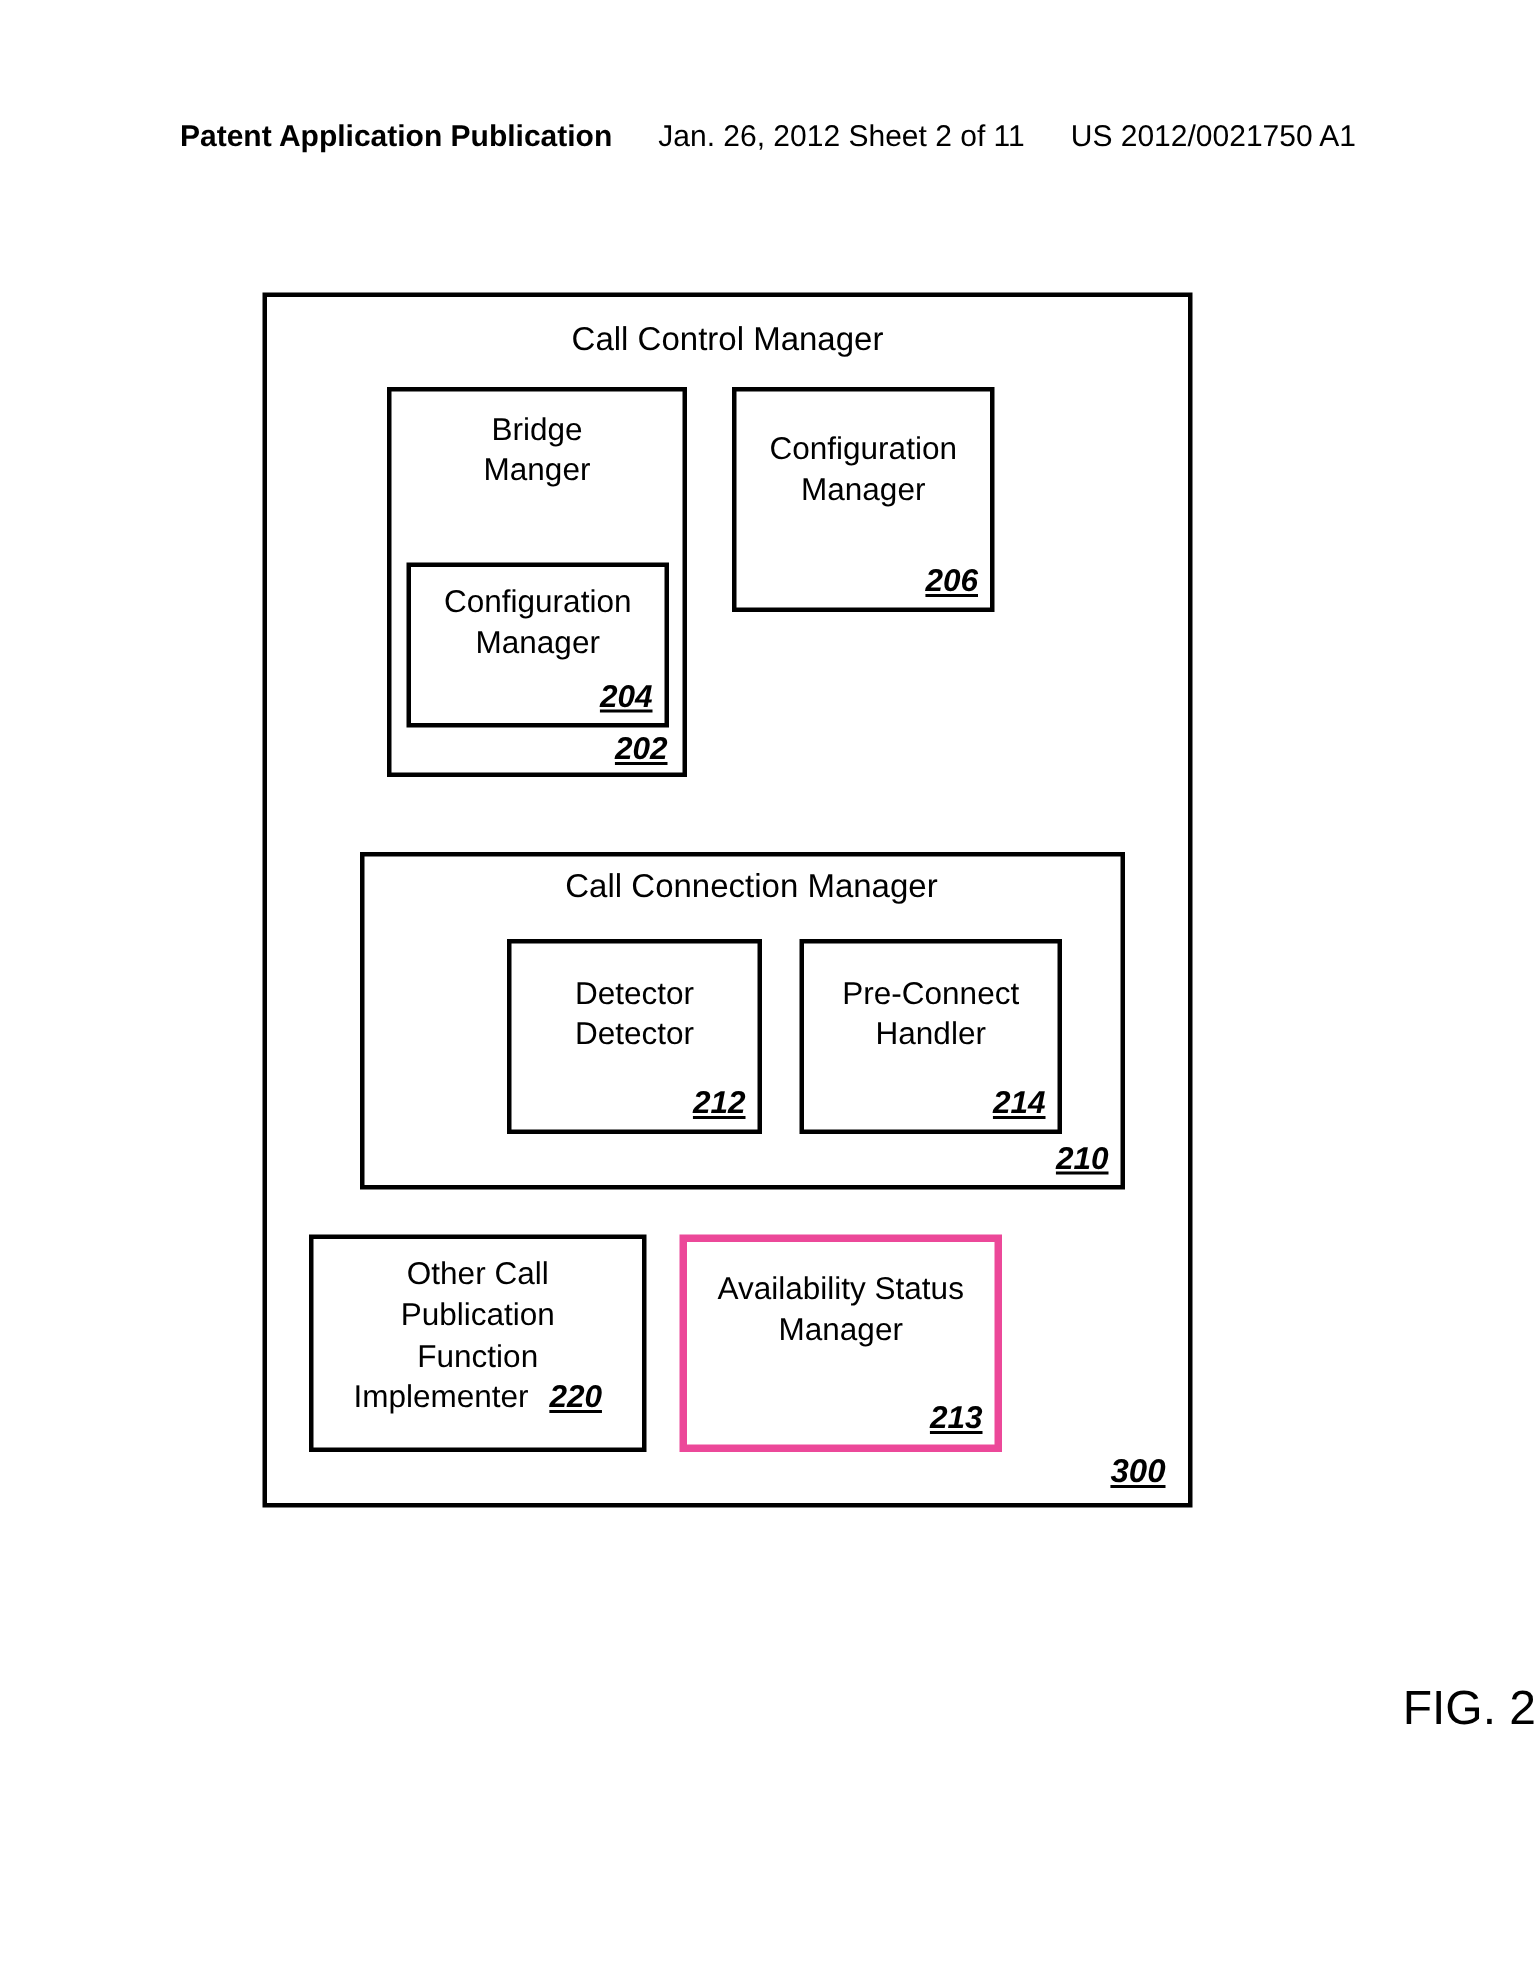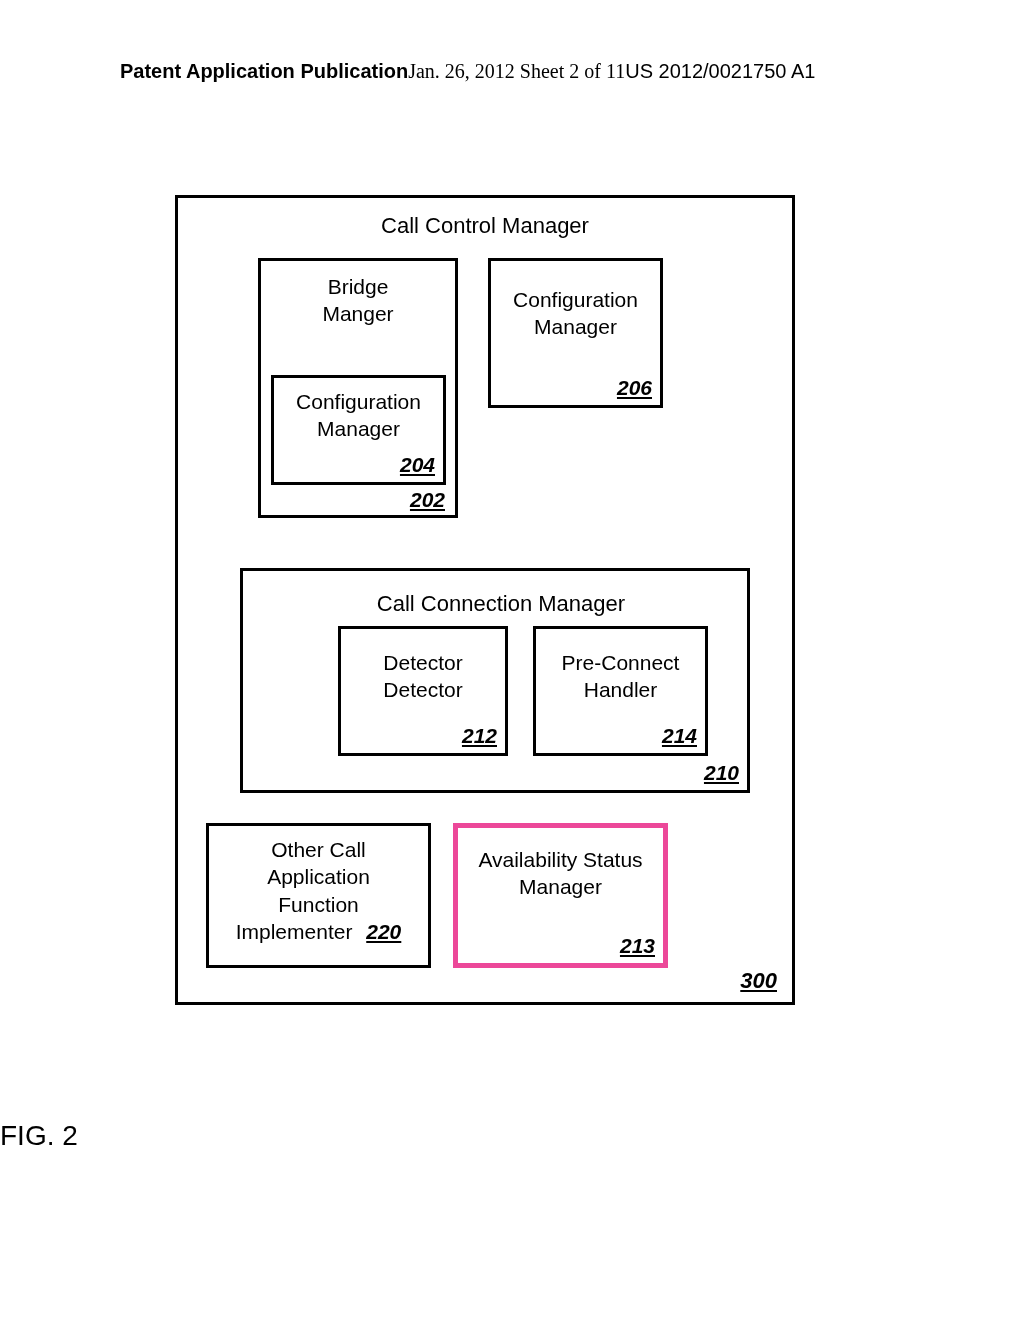--- a/index.html
+++ b/index.html
@@ -9,29 +9,29 @@
     }
     body {
       font-family: Arial, Helvetica, sans-serif;
       background: white;
       width: 1024px;
       height: 1320px;
       position: relative;
     }
     .header {
       display: flex;
-      padding: 60px 120px 0 120px;
+      justify-content: space-between;
+      padding: 80px 120px 0 120px;
       font-size: 20px;
     }
     .header-left {
       font-weight: bold;
     }
     .header-center {
       font-weight: normal;
-      font-family: Liberation Serif, serif;
     }
     .header-right {
       font-weight: normal;
     }
     .diagram-container {
       position: absolute;
       left: 175px;
       top: 195px;
       width: 620px;
       height: 810px;
@@ -97,21 +97,21 @@
       position: absolute;
       left: 62px;
       top: 370px;
       width: 510px;
       height: 225px;
       border: 3px solid black;
     }
     .ccm-title {
       text-align: center;
       font-size: 22px;
-      margin-top: 20px;
+      margin-top: 7px;
       padding-left: 12px;
     }
     .inbound {
       position: absolute;
       left: 95px;
       top: 55px;
       width: 170px;
       height: 130px;
       border: 3px solid black;
     }
@@ -177,22 +177,22 @@
       font-size: 22px;
       font-weight: bold;
       font-style: italic;
       text-decoration: underline;
     }
     .fig-label {
       position: absolute;
       left: 0;
       right: 0;
       top: 1120px;
-      text-align: left;
-      font-size: 28px;
+      text-align: right;
+      font-size: 32px;
     }
     .bridge-ref {
       position: absolute;
       right: 10px;
       bottom: 3px;
       font-size: 21px;
       font-weight: bold;
       font-style: italic;
       text-decoration: underline;
     }
@@ -247,21 +247,21 @@
         <span>Handler</span>
       </div>
       <div class="ref-num">214</div>
     </div>
     <div class="ref-num">210</div>
   </div>
 
   <div class="other-call">
     <div class="other-call-title">
       <span>Other Call</span><br>
-      <span>Application</span><br>
+      <span>Publication</span><br>
       <span>Function</span><br>
       <span>Implementer</span>
       <span class="other-call-ref">220</span>
     </div>
   </div>
 
   <div class="availability">
     <div class="availability-title">
       <span>Availability Status</span><br>
       <span>Manager</span>

